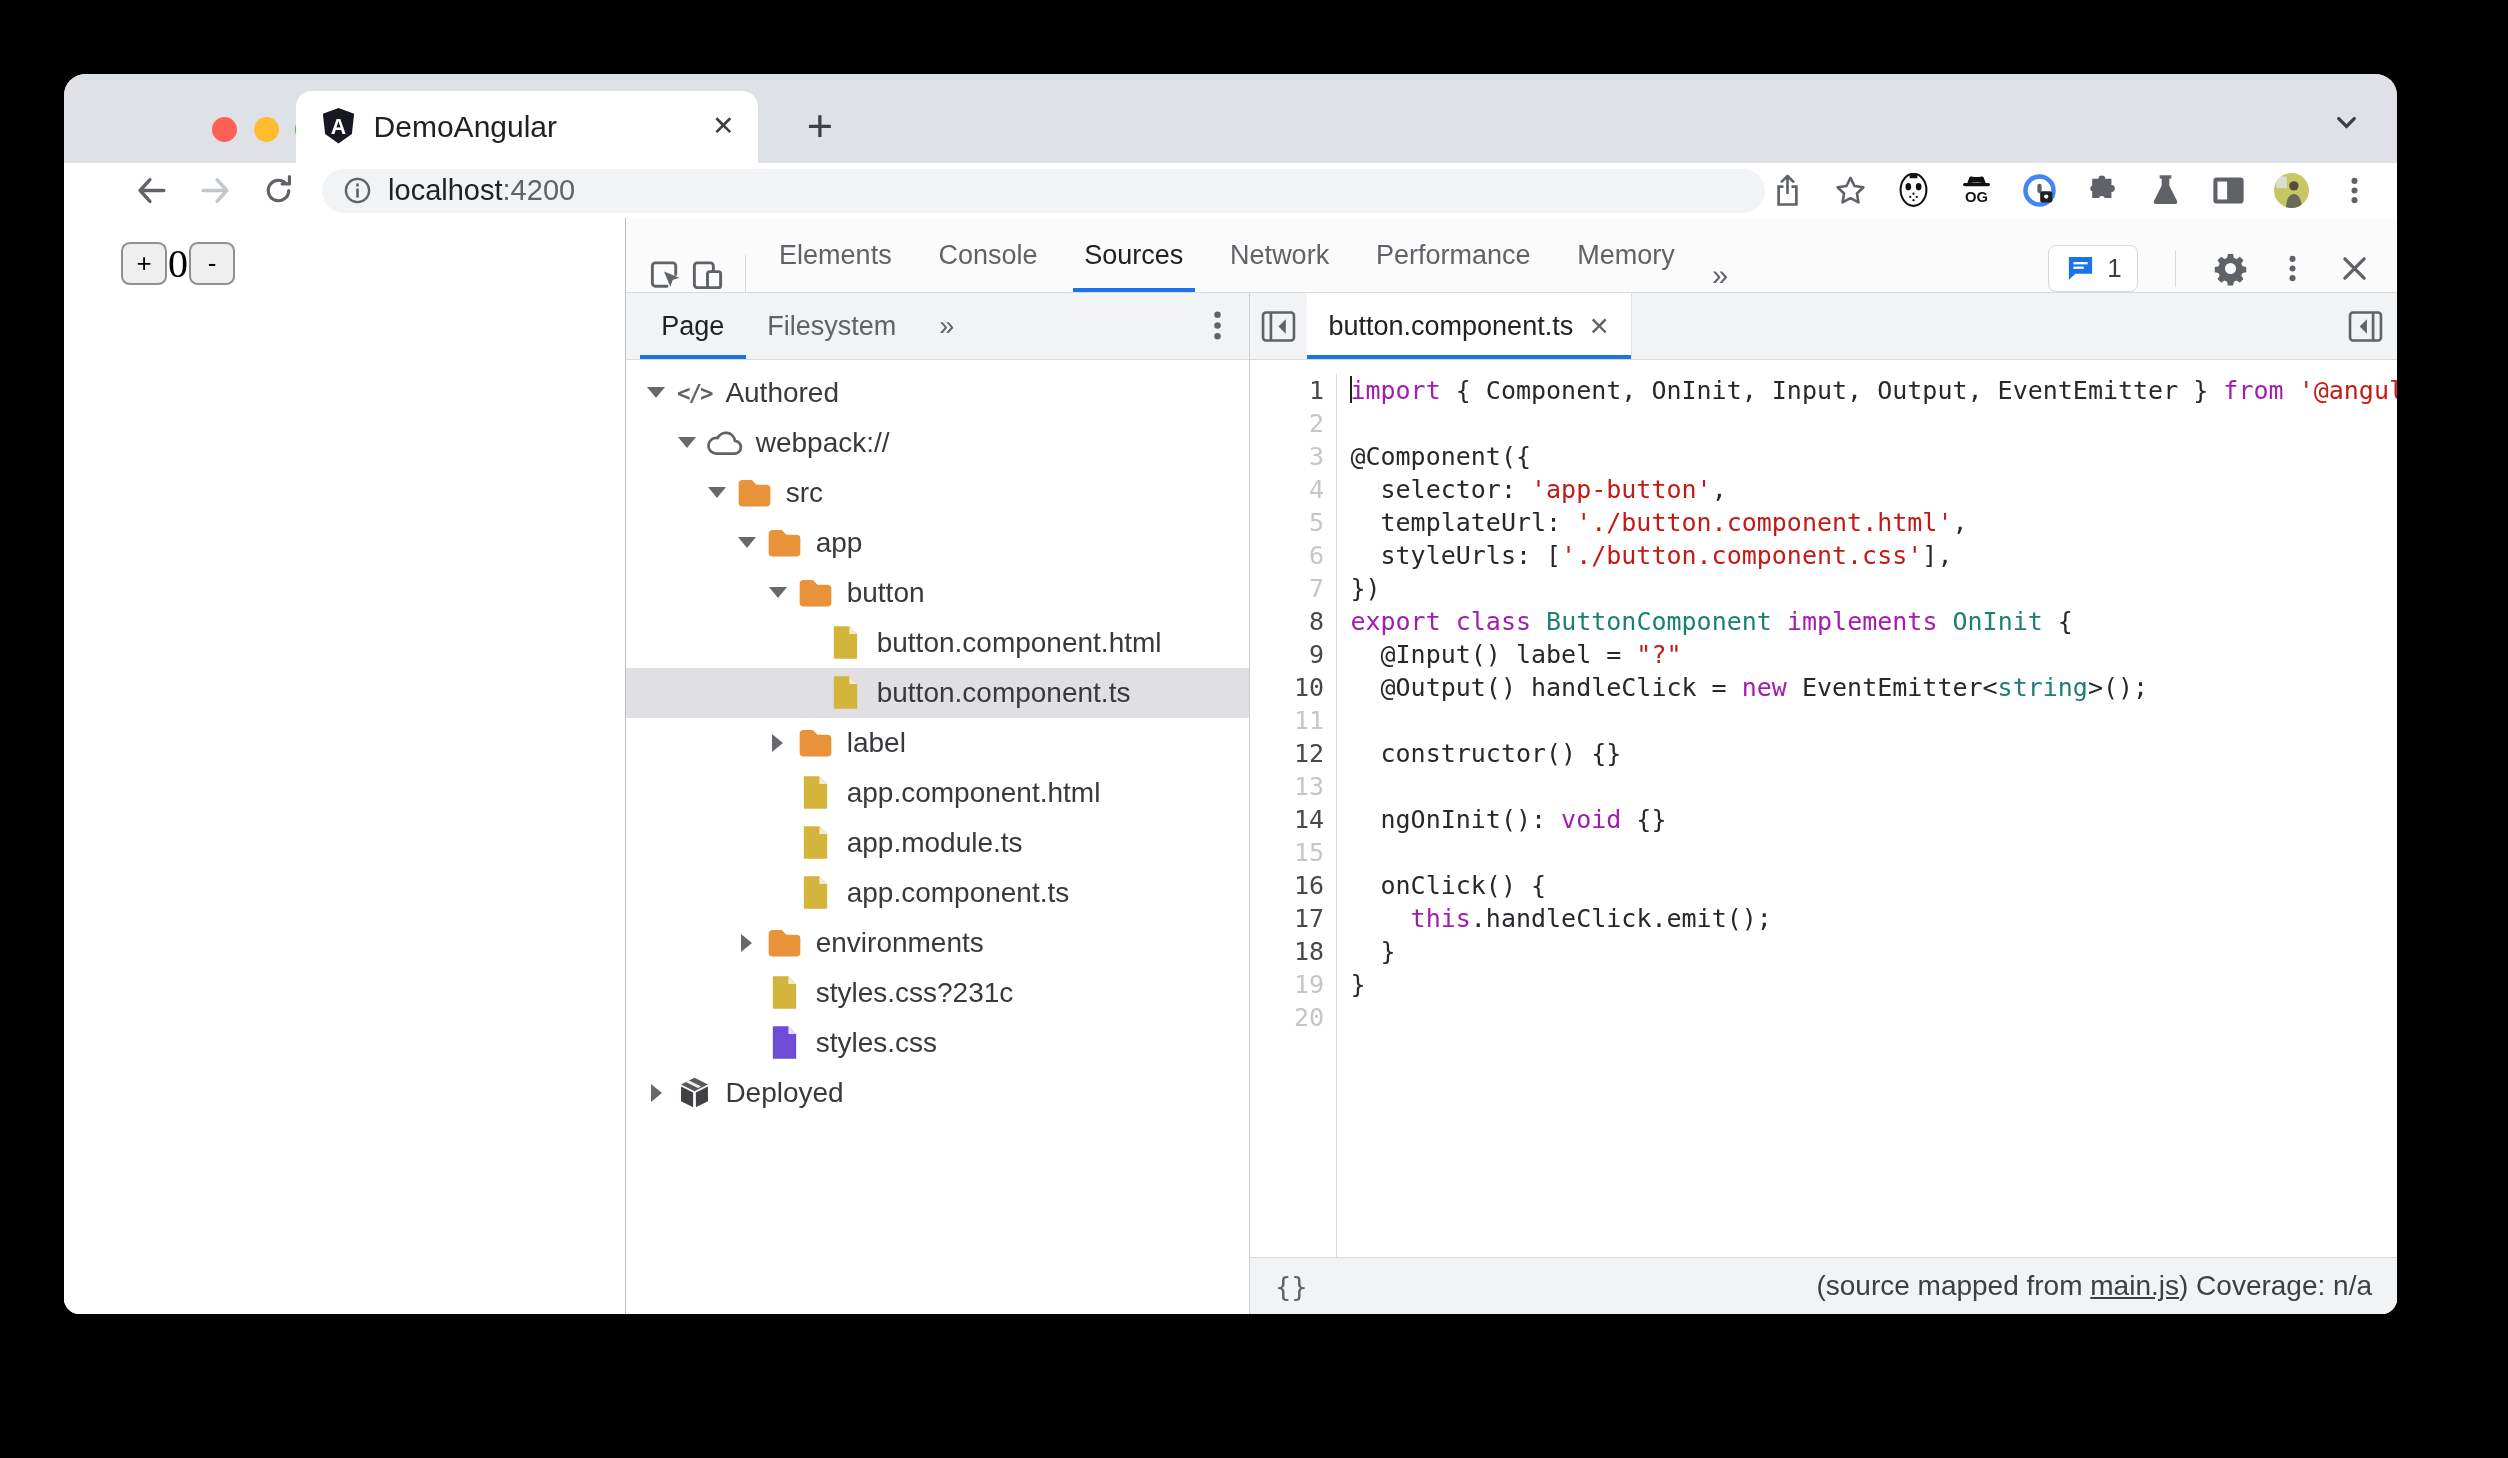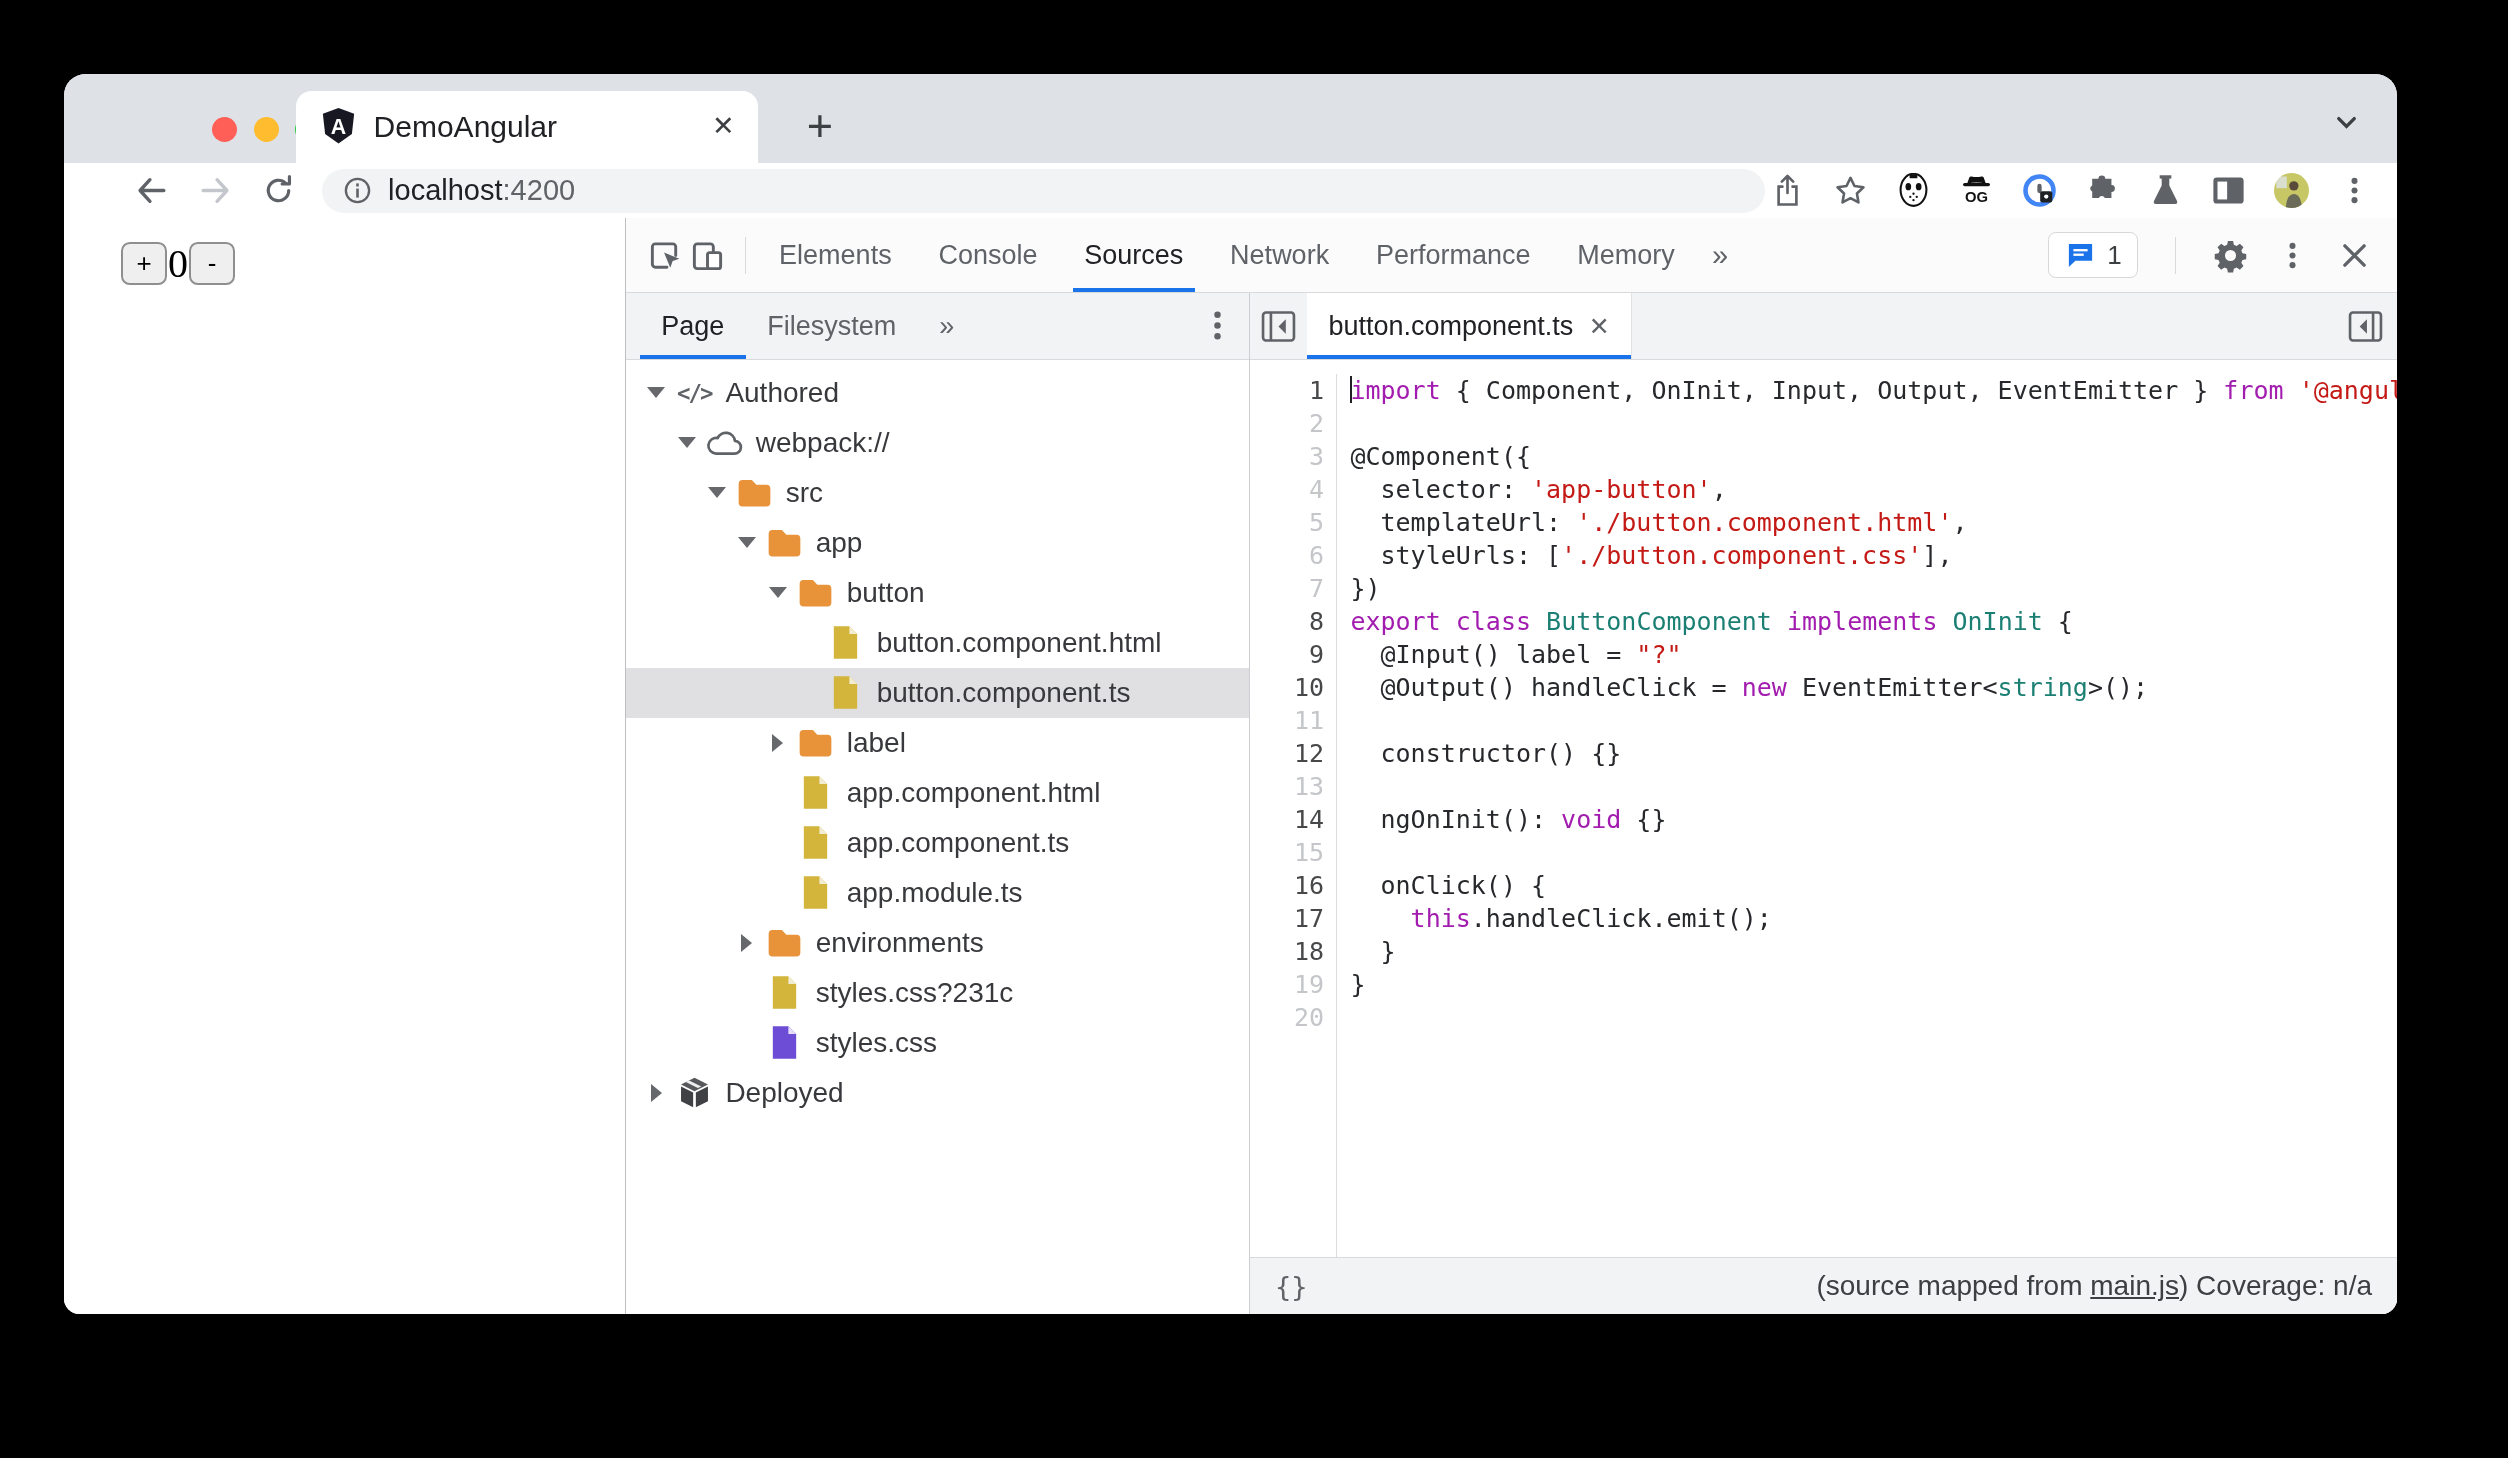--- a/index.html
+++ b/index.html
@@ -30,21 +30,21 @@
   .nav-ic{width:35px;height:35px;display:flex;align-items:center;justify-content:center;}
   
   .content{position:absolute;left:0;right:0;top:144px;bottom:0;display:flex;}
   .page{width:561px;background:#fff;position:relative;flex:none;}
   .counter{position:absolute;left:57px;top:21.5px;display:flex;align-items:center;}
   .cbtn{width:46px;height:43px;border:2px solid #8f8f8f;border-radius:8.8px;background:#efefef;
         font-family:"Liberation Sans",sans-serif;font-size:26px;color:#000;display:flex;align-items:center;justify-content:center;box-sizing:border-box;}
   .cval{font-family:"Liberation Serif",serif;font-size:40px;color:#000;margin:0 1px;}
   
   .devtools{flex:1;border-left:1px solid #bcbec2;display:flex;flex-direction:column;background:#fff;min-width:0;}
-  .dt-toolbar{height:74px;flex:none;background:#fbfbfc;border-bottom:1px solid #d9dade;display:flex;align-items:center;}
+  .dt-toolbar{height:74px;flex:none;background:#fbfbfc;border-bottom:1px solid #d9dade;display:flex;align-items:flex-end;}
   .dt-left{display:flex;align-items:center;gap:7.8px;padding:0 9.8px 0 21.5px;}
   .tb-divider{width:1px;height:37px;background:#d9dade;margin:0 9.8px;}
   .dt-tabs{display:flex;align-items:stretch;height:100%;}
   .dt-tab{display:flex;align-items:center;padding:0 23.4px;font-size:27px;color:#5f6368;position:relative;white-space:nowrap;}
   .dt-tab.active{color:#202124;}
   .dt-tab.active::after{content:"";position:absolute;left:11.7px;right:11.7px;bottom:0;height:3.9px;background:#1a73e8;}
   .dt-more{display:flex;align-items:center;font-size:29px;color:#5f6368;padding:0 13.7px;}
   .dt-right{margin-left:auto;display:flex;align-items:center;gap:27px;padding-right:25px;}
   .issues-btn{display:flex;align-items:center;gap:11.7px;border:1px solid #d5d7da;border-radius:7.8px;background:#fff;
               padding:6.8px 15.6px;font-size:26px;color:#3c4043;}
@@ -406,31 +406,31 @@
                   <span>app.component.html</span>
                 </div>
                 <div class="tree-row" style="padding-left: 135px;">
                   <span class="tw-arrow"></span>
                   <span class="tw-icon">
                     <svg width="29" height="35" viewBox="0 0 22 27">
                       <path d="M2 1 h12 l6 6 v19 H2 z" fill="#d2b53a"></path>
                       <path d="M14 1 l6 6 h-6 z" fill="#f2ecd2"></path>
                     </svg>
                   </span>
-                  <span>app.component.ts</span>
+                  <span>app.module.ts</span>
                 </div>
                 <div class="tree-row" style="padding-left: 135px;">
                   <span class="tw-arrow"></span>
                   <span class="tw-icon">
                     <svg width="29" height="35" viewBox="0 0 22 27">
                       <path d="M2 1 h12 l6 6 v19 H2 z" fill="#d2b53a"></path>
                       <path d="M14 1 l6 6 h-6 z" fill="#f2ecd2"></path>
                     </svg>
                   </span>
-                  <span>app.module.ts</span>
+                  <span>app.component.ts</span>
                 </div>
                 <div class="tree-row" style="padding-left: 104px;">
                   <span class="tw-arrow">
                     <span class="tri-closed"></span>
                   </span>
                   <span class="tw-icon">
                     <svg width="37" height="31" viewBox="0 0 28 23">
                       <path d="M2 5 q0-3 3-3 h7 l3.4 3.6 H23 q3 0 3 3 V19 q0 3-3 3 H5 q-3 0-3-3 z" fill="#e8923a"></path>
                     </svg>
                   </span>

